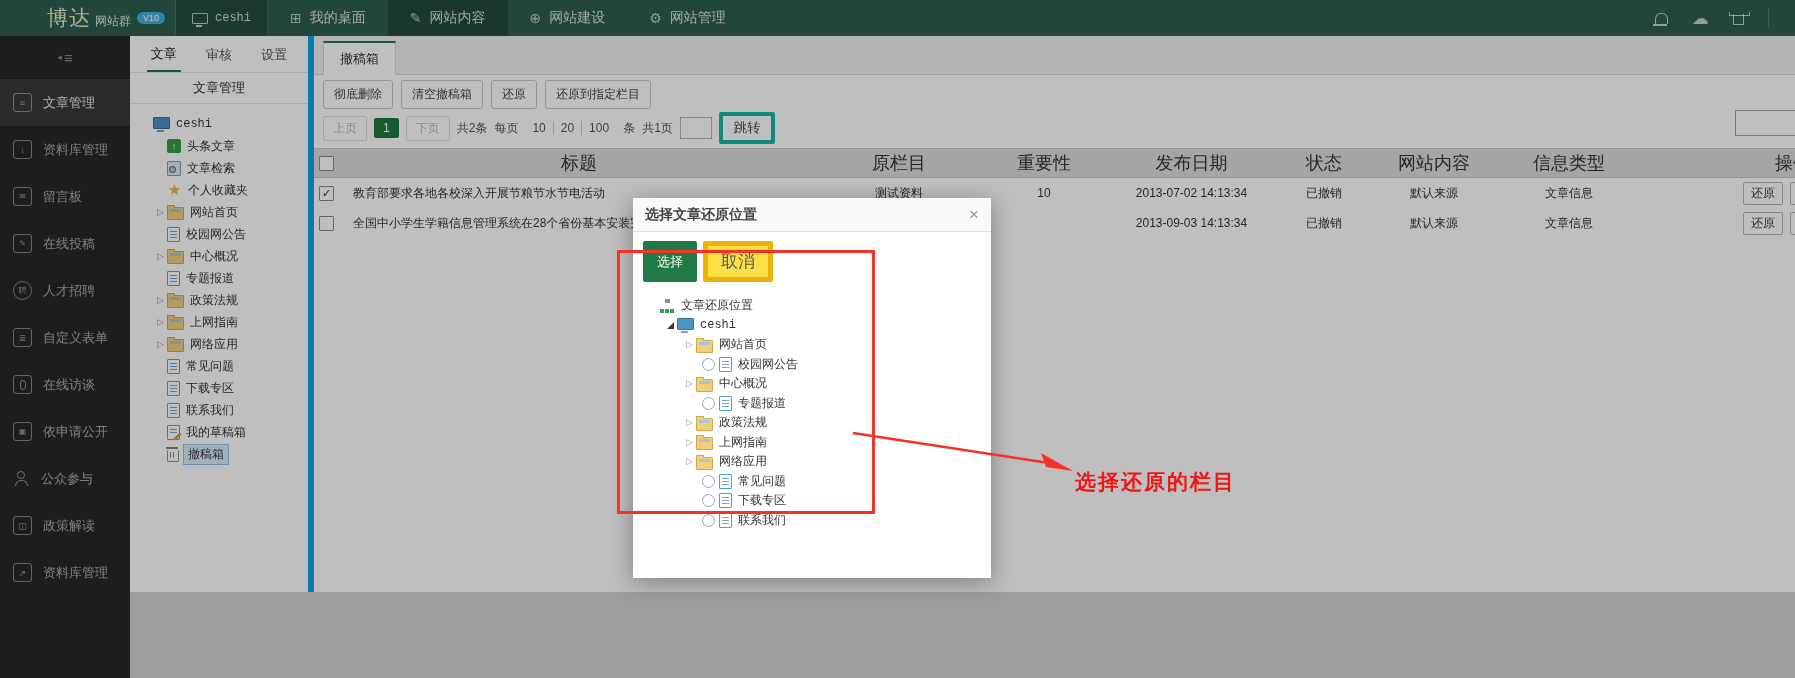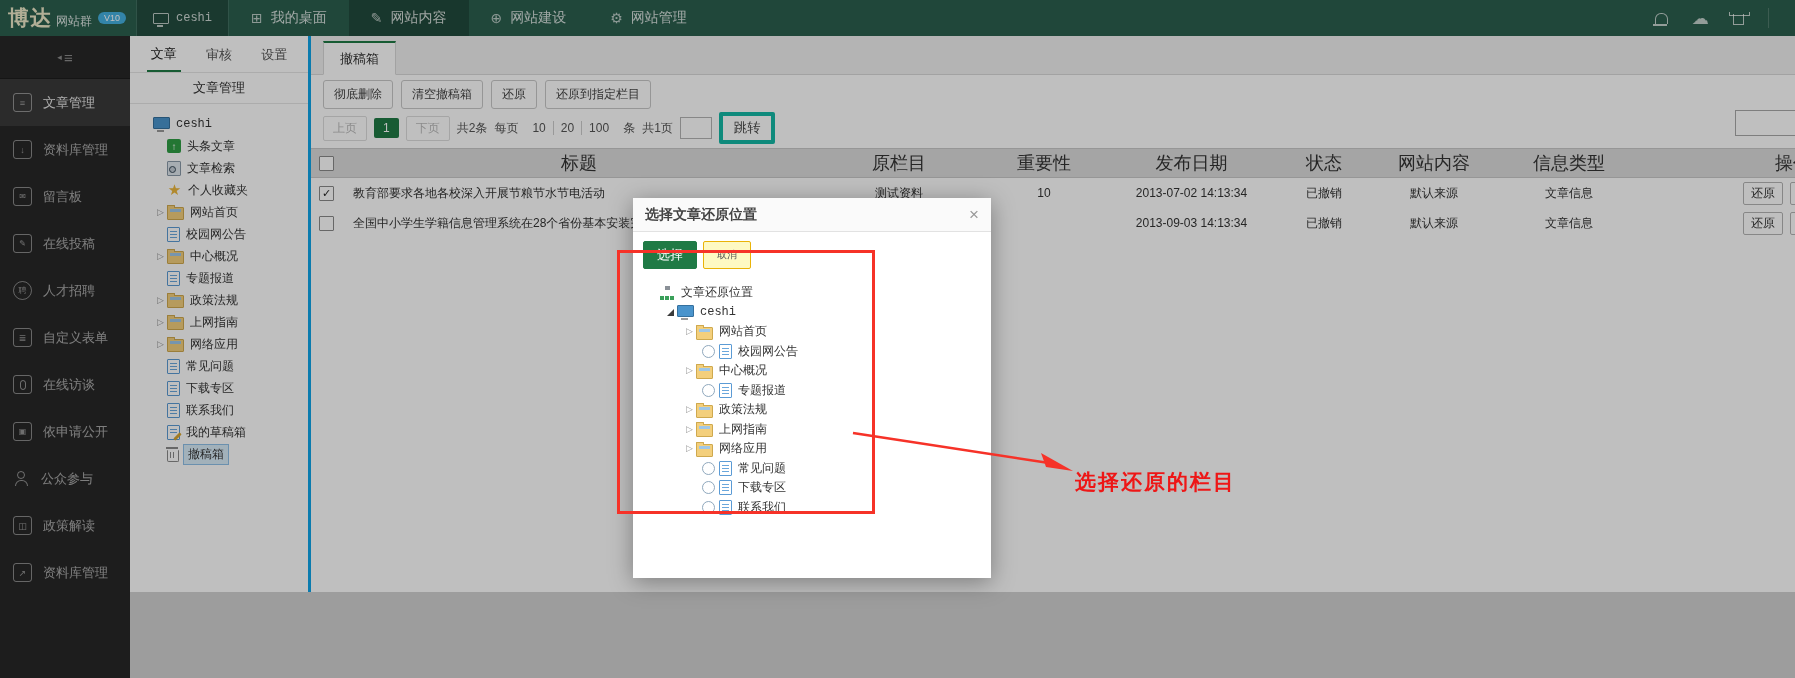--- a/index.html
+++ b/index.html
@@ -2,21 +2,21 @@
 <html><head>
 <meta charset="utf-8">
 <style>
   html,body{margin:0;padding:0;background:#888;}
   #app{position:relative;width:1795px;height:678px;overflow:hidden;background:#d2d2d2;
        font-family:"Liberation Sans","DejaVu Sans",sans-serif;font-size:12px;color:#333;}
 
   
   .topnav{position:absolute;top:0;left:0;right:0;height:36px;background:#2b5f4e;display:flex;align-items:center;z-index:10;}
   .logo{display:flex;align-items:baseline;gap:4px;padding:0 10px 0 8px;}
-  .logo-main{font-size:21px;font-weight:bold;color:#ece8c8;letter-spacing:1px;}
+  .logo-main{font-size:21px;font-weight:normal;color:#ece8c8;letter-spacing:1px;margin-left:39px;}
   .logo-sub{font-size:12px;color:rgba(255,255,255,.85);}
   .vbadge{font-size:9px;background:#45b0e0;color:#fff;border-radius:8px;padding:1px 6px;margin-left:2px;align-self:center;}
   .nav-div{width:1px;height:36px;background:rgba(255,255,255,.10);}
   .site-tab{height:36px;display:flex;align-items:center;gap:7px;padding:0 16px;background:rgba(0,0,0,.18);color:rgba(255,255,255,.78);font-family:"Liberation Mono","DejaVu Sans Mono",monospace;font-size:12px;}
   .nav-item{height:36px;display:flex;align-items:center;gap:8px;padding:0 22px;color:rgba(255,255,255,.8);font-size:14px;cursor:pointer;}
   .nav-item.active{background:rgba(0,0,0,.22);}
   .nav-glyph{font-size:14px;opacity:.85;}
   .nav-right{margin-left:auto;display:flex;align-items:center;gap:24px;padding-right:26px;}
   .mon{width:14px;height:9px;border:1.5px solid rgba(255,255,255,.7);border-radius:1px;position:relative;}
   .mon::after{content:"";position:absolute;left:3px;bottom:-4px;width:6px;height:2px;background:rgba(255,255,255,.7);}
@@ -44,21 +44,21 @@
   .si-mic{border-radius:3px;}
   .si-mic::before{content:"";width:4px;height:8px;border:1.2px solid rgba(255,255,255,.5);border-radius:3px;}
   .si-open::before{content:"▣";font-size:8px;}
   .si-people{border:none;}
   .si-people::before{content:"";width:6px;height:6px;border:1.3px solid rgba(255,255,255,.5);border-radius:50%;position:absolute;top:1px;left:4px;}
   .si-people::after{content:"";width:11px;height:5px;border:1.3px solid rgba(255,255,255,.5);border-bottom:none;border-radius:6px 6px 0 0;position:absolute;bottom:1px;left:2px;}
   .si-policy::before{content:"◫";}
   .si-data::before{content:"↗";}
 
   
-  .panel{position:absolute;top:36px;left:130px;width:178px;bottom:86px;background:#fff;border-right:3px solid #0ea5e9;z-index:5;}
+  .panel{position:absolute;top:36px;left:130px;width:178px;bottom:86px;background:#fff;border-right:6px solid #0ea5e9;z-index:5;}
   .p-tabs{height:36px;display:flex;align-items:center;justify-content:space-around;padding:0 6px;}
   .p-tab{font-size:13px;color:#555;padding:9px 4px 7px;cursor:pointer;}
   .p-tab.active{color:#222;border-bottom:2px solid #1f7a45;}
   .p-title{height:30px;line-height:30px;text-align:center;font-size:13px;color:#333;border-top:1px solid #e6e6e6;border-bottom:1px solid #e6e6e6;}
   .p-tree{padding:9px 0 0 10px;}
   .t-item{height:22px;display:flex;align-items:center;cursor:pointer;white-space:nowrap;}
   .t-item .slot{width:13px;flex:none;display:flex;justify-content:center;}
   .t-item.ind1{padding-left:14px;}
   .t-lbl{margin-left:6px;font-size:12px;color:#333;}
   .t-lbl.selected{background:#d9ecf9;border:1px solid #8fc1e8;padding:1px 4px;margin-left:4px;}
@@ -124,21 +124,21 @@
   .cb.checked::after{content:"✓";font-weight:bold;}
   .mini-btn{border:1px solid #b5b5b5;background:#fff;border-radius:2px;padding:2px 7px;font-size:12px;color:#333;white-space:nowrap;cursor:pointer;}
 
   
   .dim{position:absolute;inset:0;background:rgba(0,0,0,.25);z-index:30;}
   .modal{position:absolute;left:633px;top:198px;width:358px;height:380px;background:#fff;z-index:40;box-shadow:0 4px 22px rgba(0,0,0,.35);}
   .mo-title{height:33px;background:#fafafa;border-bottom:1px solid #e2e2e2;display:flex;align-items:center;padding:0 12px;font-size:14px;font-weight:bold;color:#444;}
   .mo-close{margin-left:auto;font-size:17px;color:#999;font-weight:normal;cursor:pointer;}
   .mo-btns{display:flex;gap:6px;padding:9px 10px 4px;}
   .btn-select{background:#1f7a45;color:#fff;border:1px solid #1f7a45;border-radius:2px;padding:4px 13px;font-size:13px;cursor:pointer;}
-  .btn-cancel{background:#fef9c3;color:#555;border:1px solid #eab308;border-radius:2px;padding:4px 13px;font-size:10px;cursor:pointer;}
+  .btn-cancel{background:#fde047;color:#555;border:5px solid #eab308;border-radius:2px;padding:4px 13px;font-size:17px;cursor:pointer;}
   .mo-tree{padding:10px 0 0 14px;}
   .m-item{height:19.5px;display:flex;align-items:center;cursor:pointer;white-space:nowrap;}
   .m-item .slot{width:13px;flex:none;display:flex;justify-content:center;}
   .m-item .ico-radio{margin-right:4px;}
   .ind0{padding-left:0;}.ind1{padding-left:17px;}.ind2{padding-left:36px;}.ind3{padding-left:55px;}
   .m-lbl{margin-left:6px;font-size:12px;color:#333;}
   .m-lbl-mono{font-family:"Liberation Mono","DejaVu Sans Mono",monospace;}
 
   
   .red-rect{position:absolute;left:617px;top:250px;width:252px;height:258px;border:3px solid #f63228;z-index:50;}

